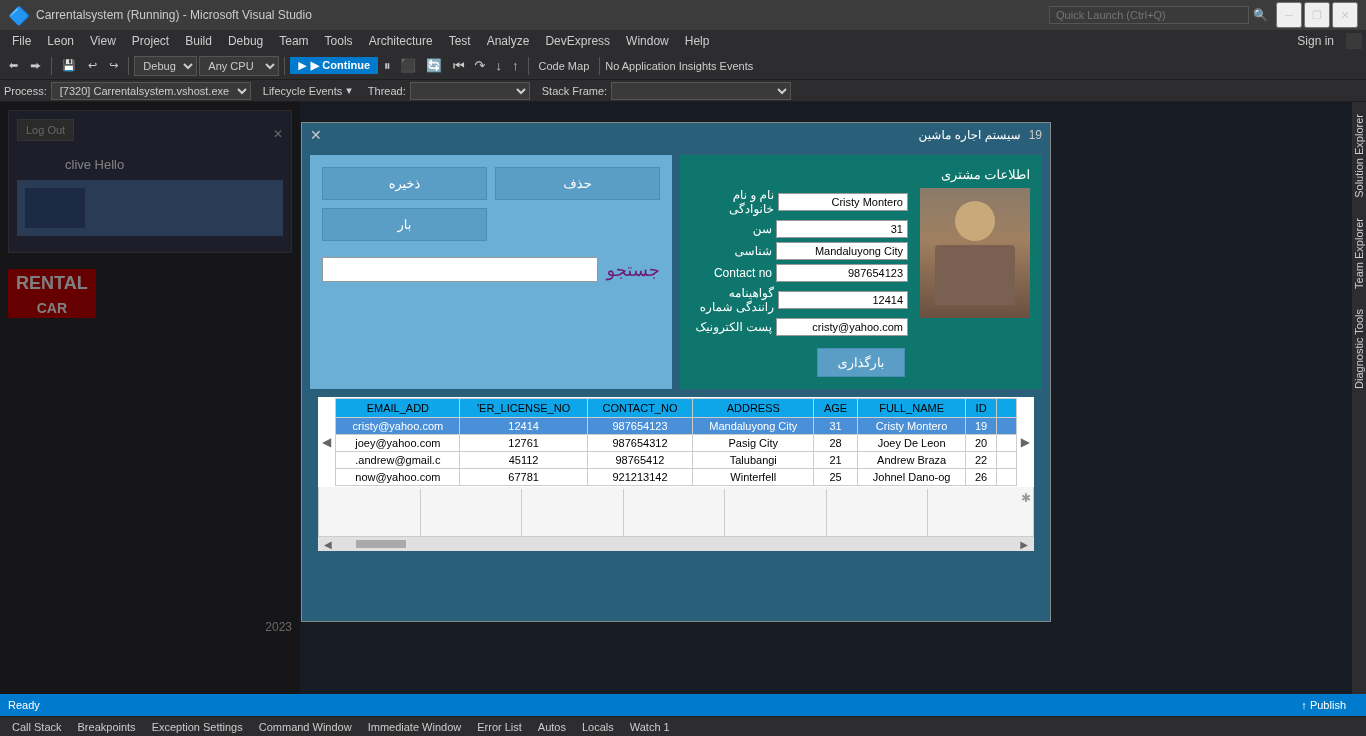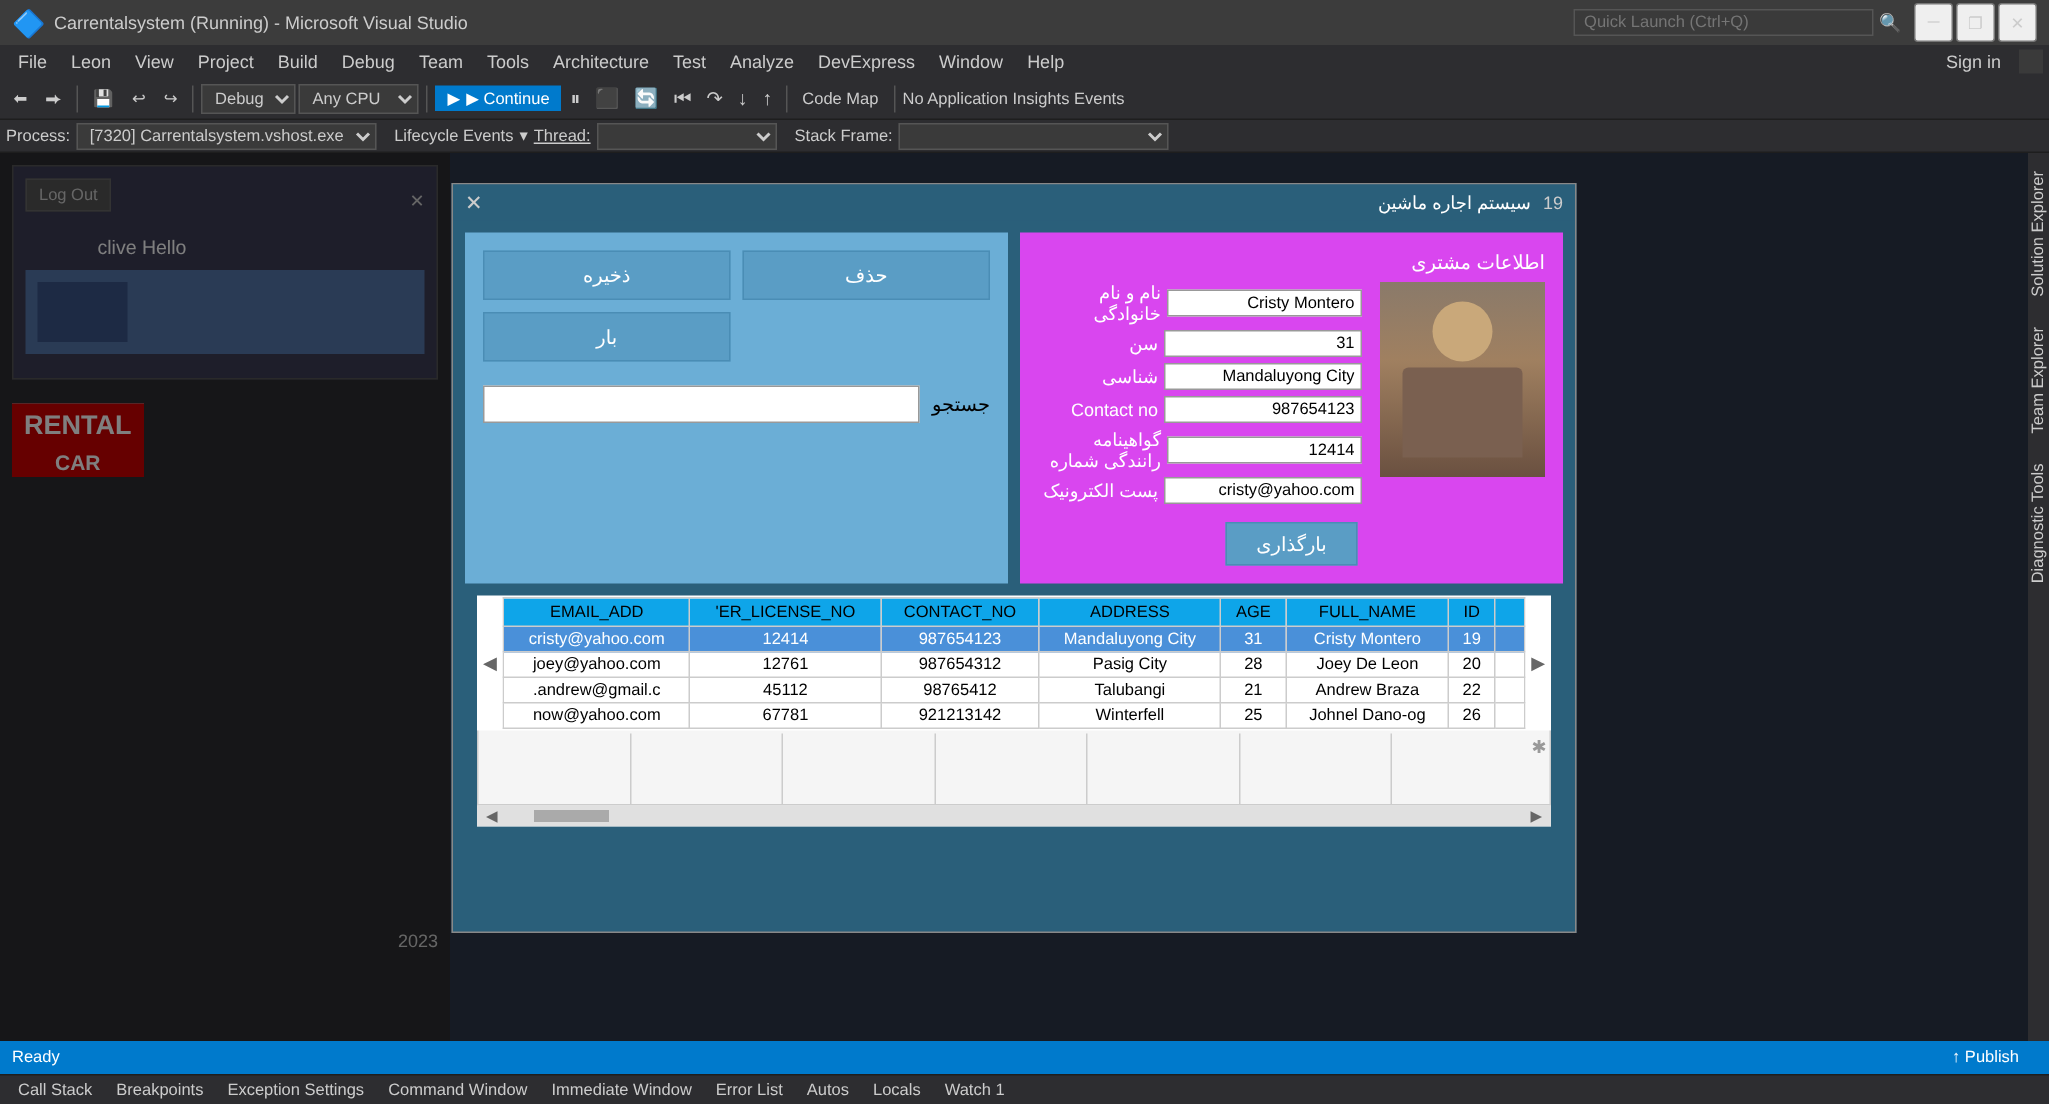--- a/index.html
+++ b/index.html
@@ -41,24 +41,24 @@
     .modal-title { color: #fff; font-size: 22px; text-align: center; padding: 12px; direction: rtl; font-weight: bold; }
     .modal-body { padding: 8px; }
     .modal-form-area { display: flex; gap: 8px; }
 
     
     .form-left { background: #6baed6; padding: 12px; flex: 1; min-width: 280px; }
     .form-buttons { display: grid; grid-template-columns: 1fr 1fr; gap: 8px; margin-bottom: 16px; }
     .form-btn { background: #5a9dc5; border: 1px solid #4a8db5; color: #fff; padding: 8px 12px; cursor: pointer; font-size: 13px; direction: rtl; }
     .search-row { display: flex; flex-direction: row-reverse; gap: 8px; align-items: center; }
     .search-input { background: #fff; border: 1px solid #999; padding: 4px 6px; flex: 1; }
-    .search-label { color: #000000; font-size: 13px; direction: rtl; }
-
-    
-    .form-right { background: #d946ef; padding: 12px; flex: 1; }
+    .search-label { color: #701a75; font-size: 18px; direction: rtl; }
+
+    
+    .form-right { background: #0f766e; padding: 12px; flex: 1; }
     .photo-area { display: flex; gap: 12px; margin-bottom: 8px; }
     .photo-box { width: 110px; height: 130px; background: #555; overflow: hidden; flex-shrink: 0; }
     .info-fields { flex: 1; direction: rtl; }
     .info-row { display: flex; align-items: center; margin-bottom: 4px; gap: 4px; }
     .info-label { color: #fff; font-size: 12px; min-width: 80px; text-align: right; }
     .info-input { background: #fff; border: 1px solid #999; padding: 2px 4px; font-size: 11px; flex: 1; }
     .upload-btn { background: #5a9dc5; border: 1px solid #4a8db5; color: #fff; padding: 6px 20px; cursor: pointer; font-size: 13px; direction: rtl; display: block; margin: 0 auto; }
 
     
     .table-area { background: #fff; margin: 8px; overflow-x: auto; }
@@ -136,21 +136,21 @@
   <div class="toolbar-separator"></div>
   <select class="toolbar-select">
     <option>Debug</option>
   </select>
   <select class="toolbar-select" style="width:80px;">
     <option>Any CPU</option>
   </select>
   <div class="toolbar-separator"></div>
   <button class="toolbar-continue">
     <span>▶</span>
-    <span style="font-size:11px;">▶ Continue</span>
+    <span style="font-size:11px;font-weight:bold;">▶ Continue</span>
   </button>
   <button class="toolbar-btn debug-icon">⏸</button>
   <button class="toolbar-btn debug-icon" style="color:#c00;">⬛</button>
   <button class="toolbar-btn debug-icon">🔄</button>
   <button class="toolbar-btn debug-icon">⏮</button>
   <button class="toolbar-btn debug-icon">↷</button>
   <button class="toolbar-btn debug-icon">↓</button>
   <button class="toolbar-btn debug-icon">↑</button>
   <div class="toolbar-separator"></div>
   <button class="toolbar-btn">Code Map</button>
@@ -158,21 +158,21 @@
   <span style="color:#ccc;font-size:11px;">No Application Insights Events</span>
 </div>
 
 <div class="process-bar">
   <span>Process:</span>
   <select class="process-select" style="width:200px;">
     <option>[7320] Carrentalsystem.vshost.exe</option>
   </select>
   <span style="margin-left:8px;">Lifecycle Events</span>
   <span>▾</span>
-  <span style="margin-left:0;text-decoration:underline;">Thread:</span>
+  <span style="margin-left:12px;">Thread:</span>
   <select class="process-select" style="width:120px;">
     <option></option>
   </select>
   <span style="margin-left:8px;">Stack Frame:</span>
   <select class="process-select" style="width:180px;">
     <option></option>
   </select>
 </div>
 
 <div class="main-area" style="height: calc(736px - 30px - 22px - 28px - 22px - 42px); position: relative;">

